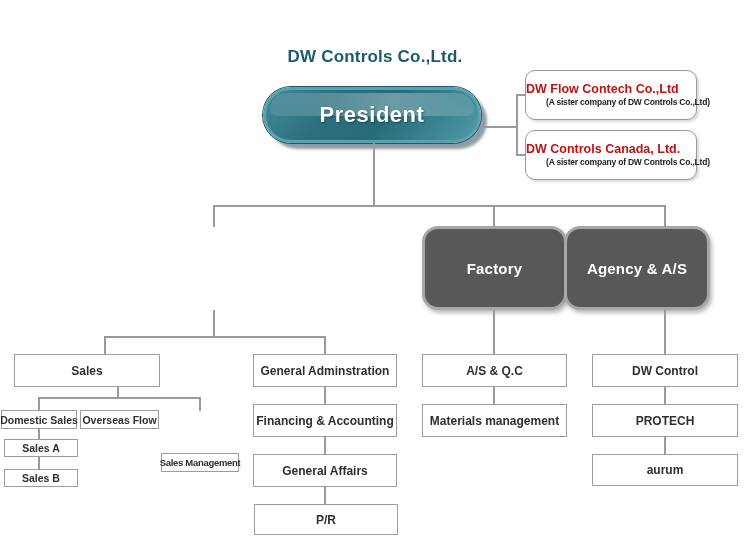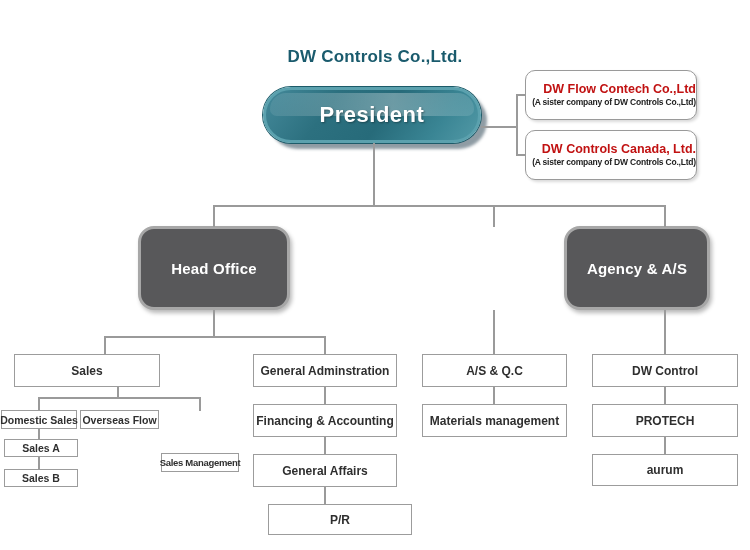--- a/index.html
+++ b/index.html
@@ -33,25 +33,25 @@
   }
   .president span{
     position:relative;color:#ffffff;font-size:22px;font-weight:bold;
     letter-spacing:0.5px;text-shadow:1px 1px 2px rgba(0,0,0,0.35);
   }
 
   .sister{
     position:absolute;left:525px;width:172px;height:50px;
     background:#ffffff;border:1.5px solid #9a9a9a;border-radius:10px;
     box-shadow:2px 2px 3px rgba(0,0,0,0.15);
-    display:flex;flex-direction:column;align-items:flex-end;justify-content:center;
+    display:flex;flex-direction:column;align-items:flex-start;justify-content:center;
     box-sizing:border-box;text-align:center;
   }
   .sister .sname{font-size:12.5px;font-weight:bold;color:#c11212;line-height:15px;}
-  .sister .ssub{font-size:8.5px;font-weight:bold;color:#222222;letter-spacing:-0.2px;line-height:11px;white-space:nowrap;}
+  .sister .ssub{font-size:8.5px;font-weight:bold;color:#222222;letter-spacing:-0.2px;line-height:11px;white-space:nowrap;margin-left:20px;}
 
   .dept{
     position:absolute;top:226px;height:84px;
     background:#58585a;border:3.5px solid #a7a7a7;border-radius:16px;
     box-shadow:2px 3px 4px rgba(0,0,0,0.28);
     display:flex;align-items:center;justify-content:center;
     box-sizing:border-box;
     color:#ffffff;font-size:15px;font-weight:bold;letter-spacing:0.2px;
   }
 
@@ -84,34 +84,34 @@
 
   <div class="sister" style="top:70px;">
     <div class="sname">DW Flow Contech Co.,Ltd</div>
     <div class="ssub">(A sister company of DW Controls Co.,Ltd)</div>
   </div>
   <div class="sister" style="top:130px;">
     <div class="sname">DW Controls Canada, Ltd.</div>
     <div class="ssub">(A sister company of DW Controls Co.,Ltd)</div>
   </div>
 
-  <div class="dept" style="left:138px;width:152px;">Head Office</div>
+  <div class="dept" style="left:422px;width:145px;">Factory</div>
   <div class="dept" style="left:564px;width:146px;">Agency &amp; A/S</div>
 
   <div class="wbox" style="left:14px;top:354px;width:146px;">Sales</div>
   <div class="sbox" style="left:1px;top:410px;width:76px;">Domestic Sales</div>
   <div class="sbox" style="left:80px;top:410px;width:79px;">Overseas Flow</div>
   <div class="sbox tight" style="left:161px;top:410px;width:78px;">Sales Management</div>
   <div class="sbox" style="left:4px;top:439px;width:74px;height:18px;">Sales A</div>
   <div class="sbox" style="left:4px;top:469px;width:74px;height:18px;">Sales B</div>
 
   <div class="wbox" style="left:253px;top:354px;width:144px;">General Adminstration</div>
   <div class="wbox" style="left:253px;top:404px;width:144px;">Financing &amp; Accounting</div>
   <div class="wbox" style="left:253px;top:454px;width:144px;">General Affairs</div>
-  <div class="wbox" style="left:268px;top:504px;width:144px;height:31px;">P/R</div>
+  <div class="wbox" style="left:254px;top:504px;width:144px;height:31px;">P/R</div>
 
   <div class="wbox" style="left:422px;top:354px;width:145px;">A/S &amp; Q.C</div>
   <div class="wbox" style="left:422px;top:404px;width:145px;">Materials management</div>
 
   <div class="wbox" style="left:592px;top:404px;width:146px;">PROTECH</div>
   <div class="wbox" style="left:592px;top:354px;width:146px;">DW Control</div>
   <div class="wbox" style="left:592px;top:454px;width:146px;height:32px;">aurum</div>
 
   <div class="lv" style="left:373px;top:143px;height:63px;"></div>
   <div class="lh" style="left:213px;top:205px;width:453px;"></div>

